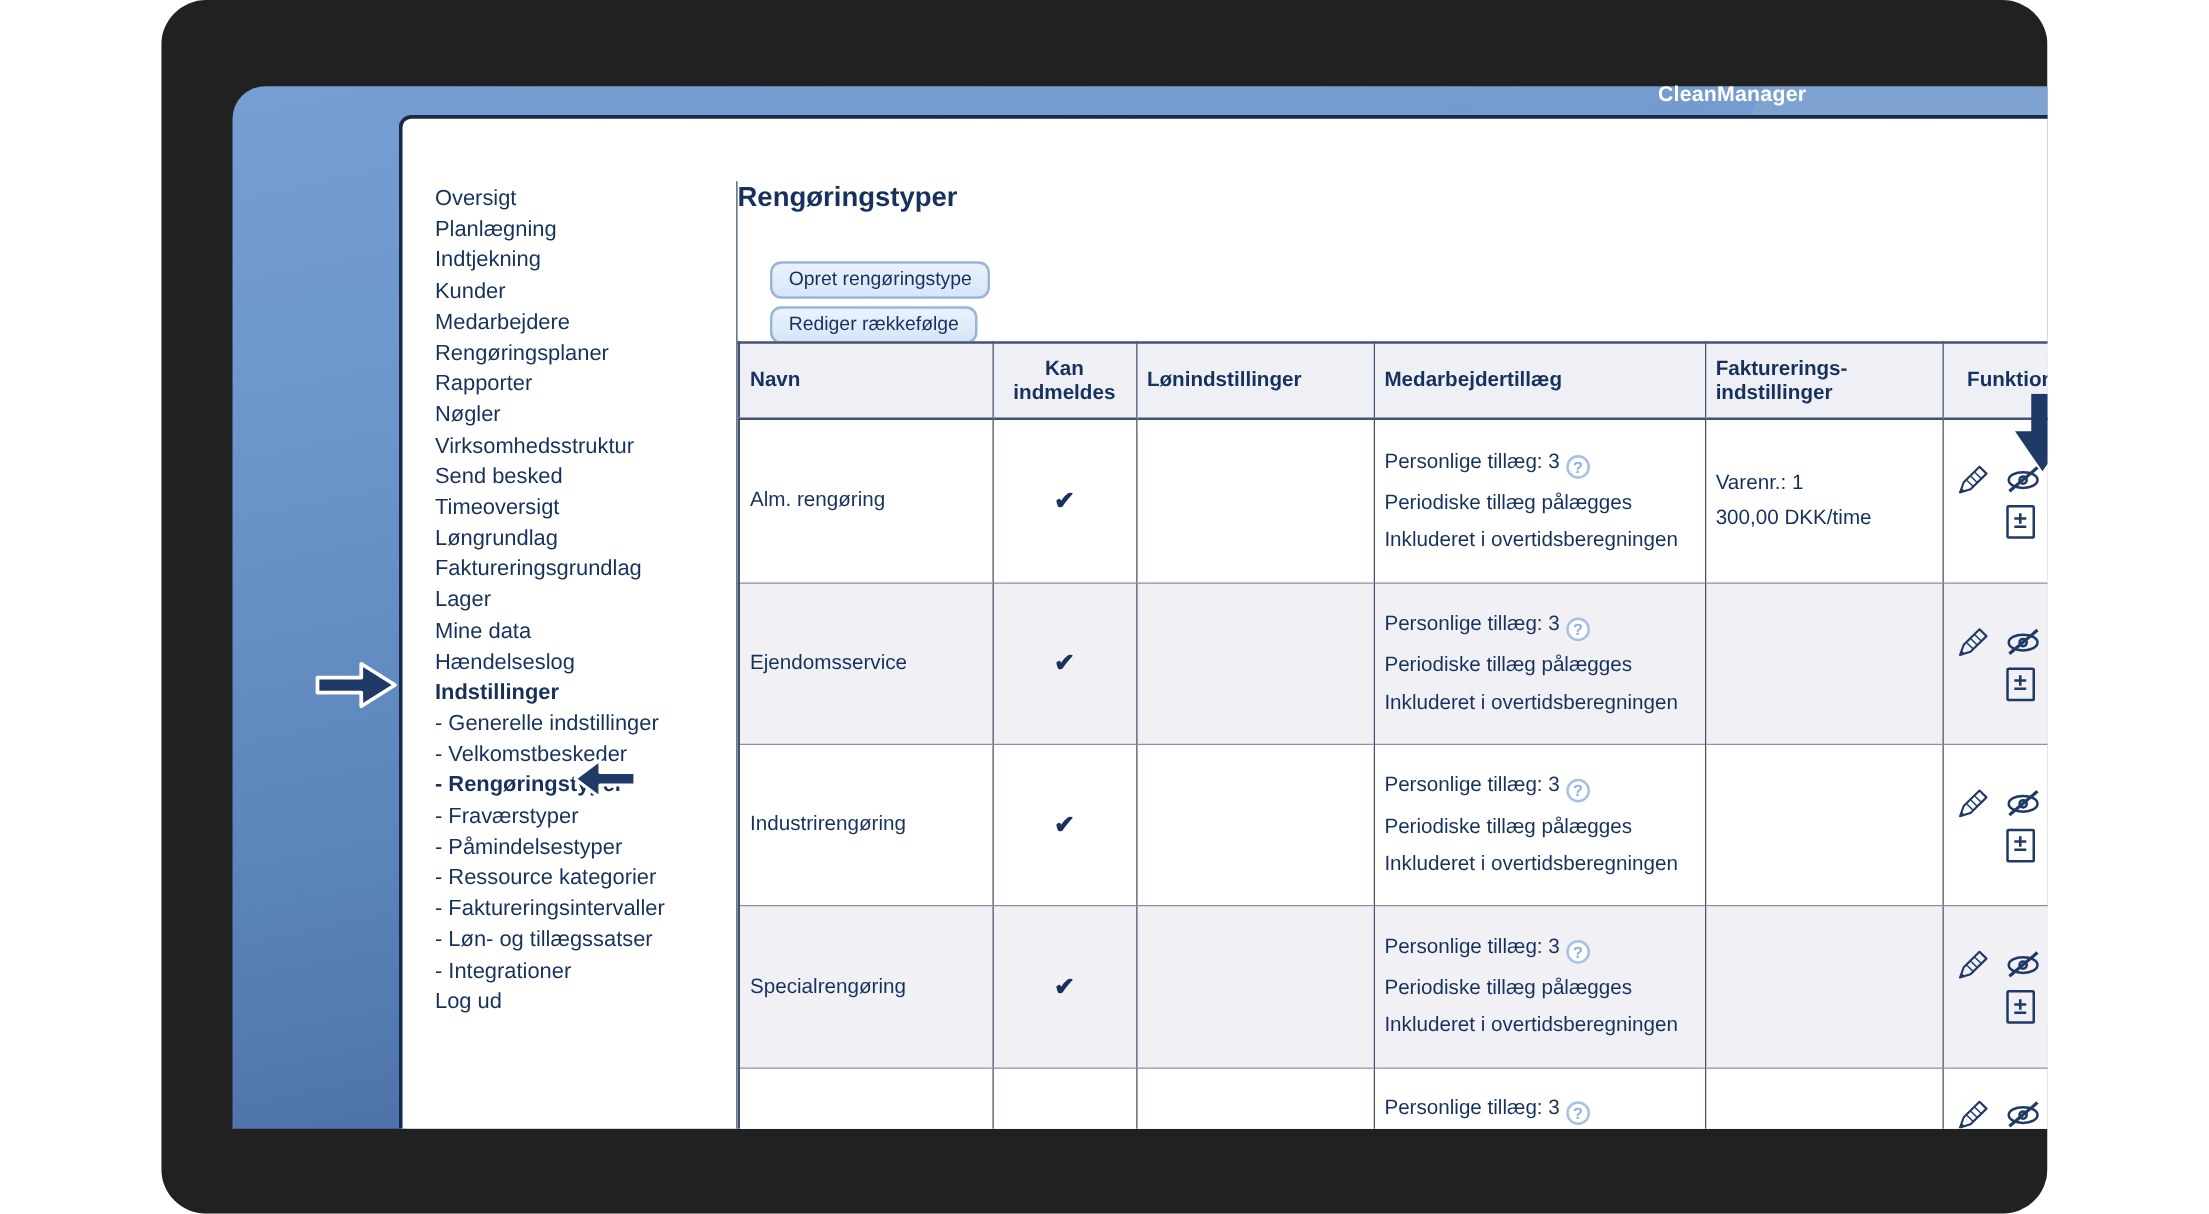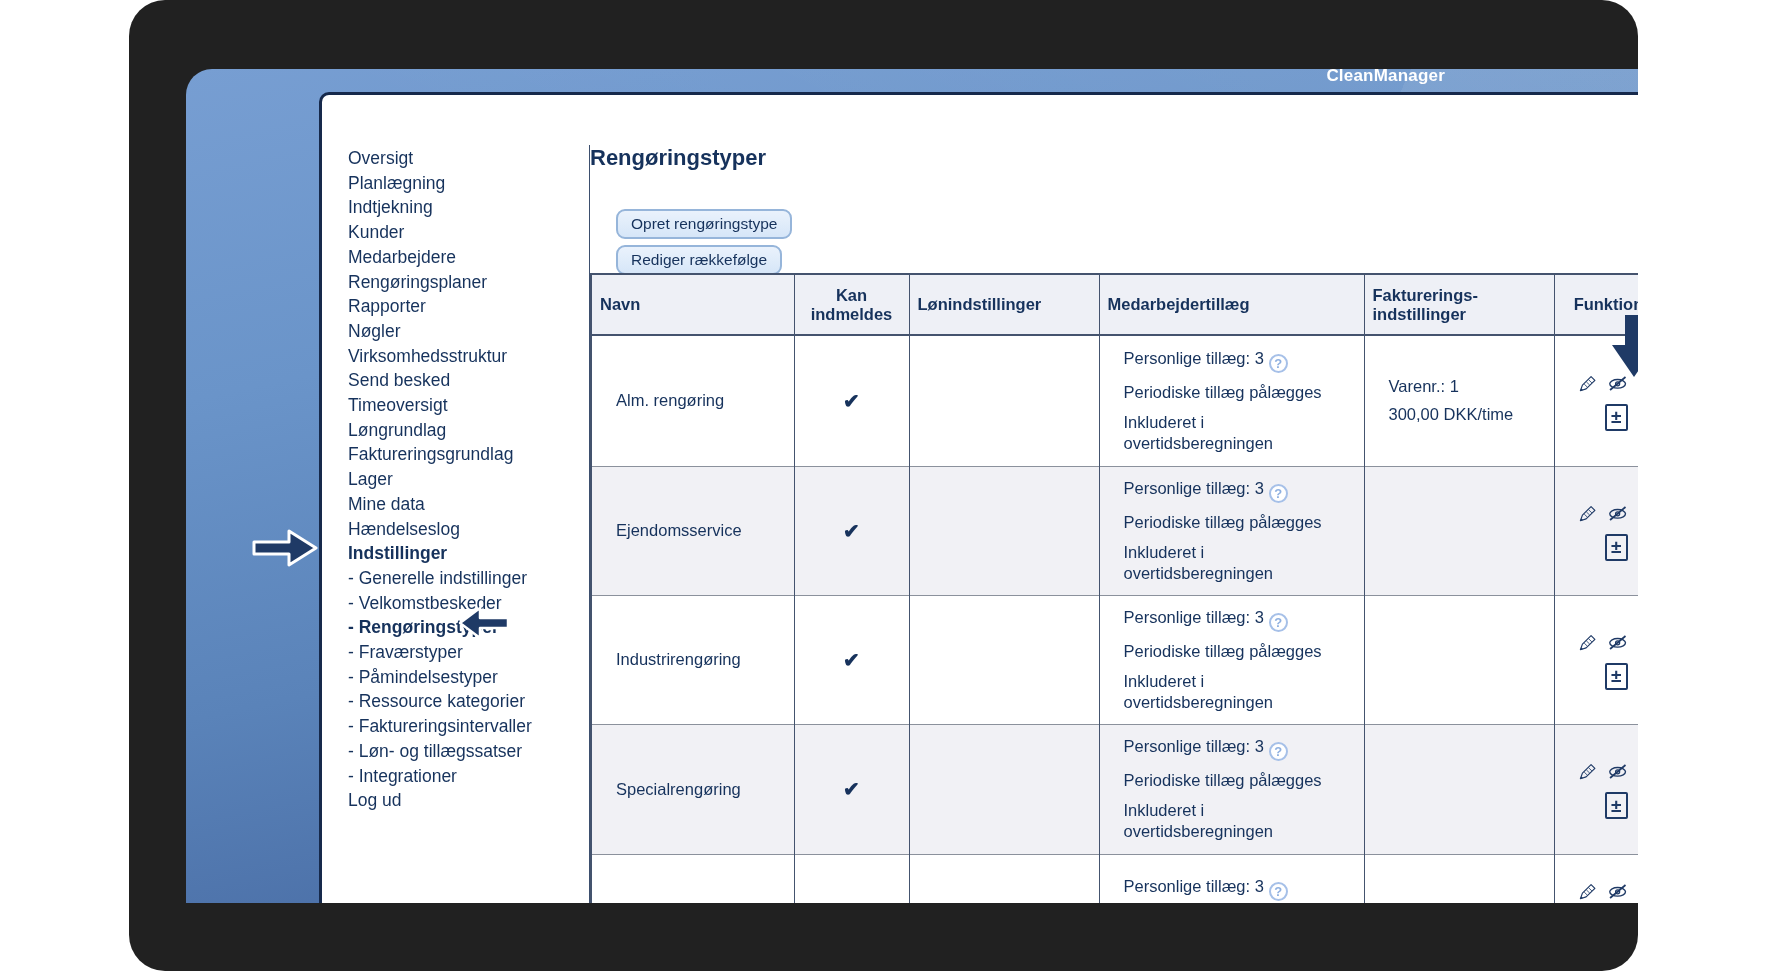--- a/index.html
+++ b/index.html
@@ -33,21 +33,21 @@
   .content{position:absolute;left:255px;top:50px;right:0;bottom:0;border-radius:27px;}
   .page-title{position:absolute;left:13px;top:0px;margin:0;font-size:22px;font-weight:bold;color:#16325c;}
   .btn-stack{position:absolute;left:39px;top:64px;display:flex;flex-direction:column;align-items:flex-start;gap:6px;}
   .btn{font-family:"Liberation Sans",sans-serif;font-size:15.5px;color:#16325c;background:linear-gradient(180deg,#eaf2fc,#d6e6f8);
        border:2px solid #96b5da;border-radius:9px;padding:4px 13px;cursor:pointer;}
   
   table.types{position:absolute;left:13px;top:128px;border-collapse:collapse;table-layout:fixed;width:1088px;
               font-size:16.5px;color:#16325c;background:#ffffff;border:2px solid #44536e;}
   table.types th{background:#eef0f6;font-weight:bold;height:61px;border-left:1px solid #44536e;border-bottom:2px solid #44536e;
                  padding:2px 8px;vertical-align:middle;box-sizing:border-box;}
-  table.types td{border-left:1px solid #44536e;border-top:1px solid #8b919c;padding:2px 24px;vertical-align:middle;box-sizing:border-box;}
+  table.types td{border-left:1px solid #44536e;border-top:1px solid #8b919c;padding:2px 8px;vertical-align:middle;box-sizing:border-box;}
   table.types th:first-child,table.types td:first-child{border-left:none;}
   table.types th.c,table.types td.c{text-align:center;}
   table.types th.l,table.types td.l{text-align:left;}
   tr.alt td{background:#f1f1f5;}
   tr.r1 td{height:131px;} tr.r2 td,tr.r3 td{height:129px;} tr.r4 td{height:130px;} tr.partial td{height:120px;vertical-align:top;}
   tr.partial td.supp{padding-top:12px;} tr.partial td.funcs{padding-top:24px;}
   .supp p{margin:9px 0;line-height:21px;}
   .bill p{margin:7px 0;line-height:21px;}
   .qmark{display:inline-flex;width:19px;height:19px;border-radius:50%;border:2px solid #a6c0e8;color:#8fb0e0;background:#fff;
          font-size:13px;font-weight:bold;align-items:center;justify-content:center;vertical-align:-4px;margin-left:5px;box-sizing:border-box;cursor:pointer;}

